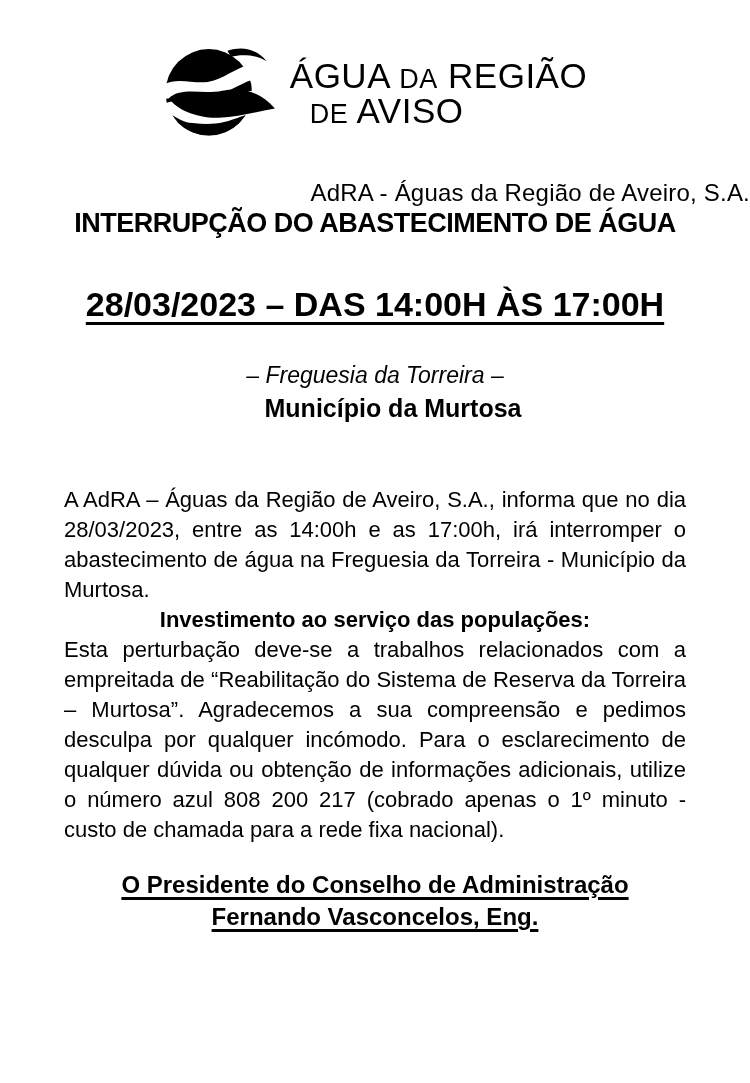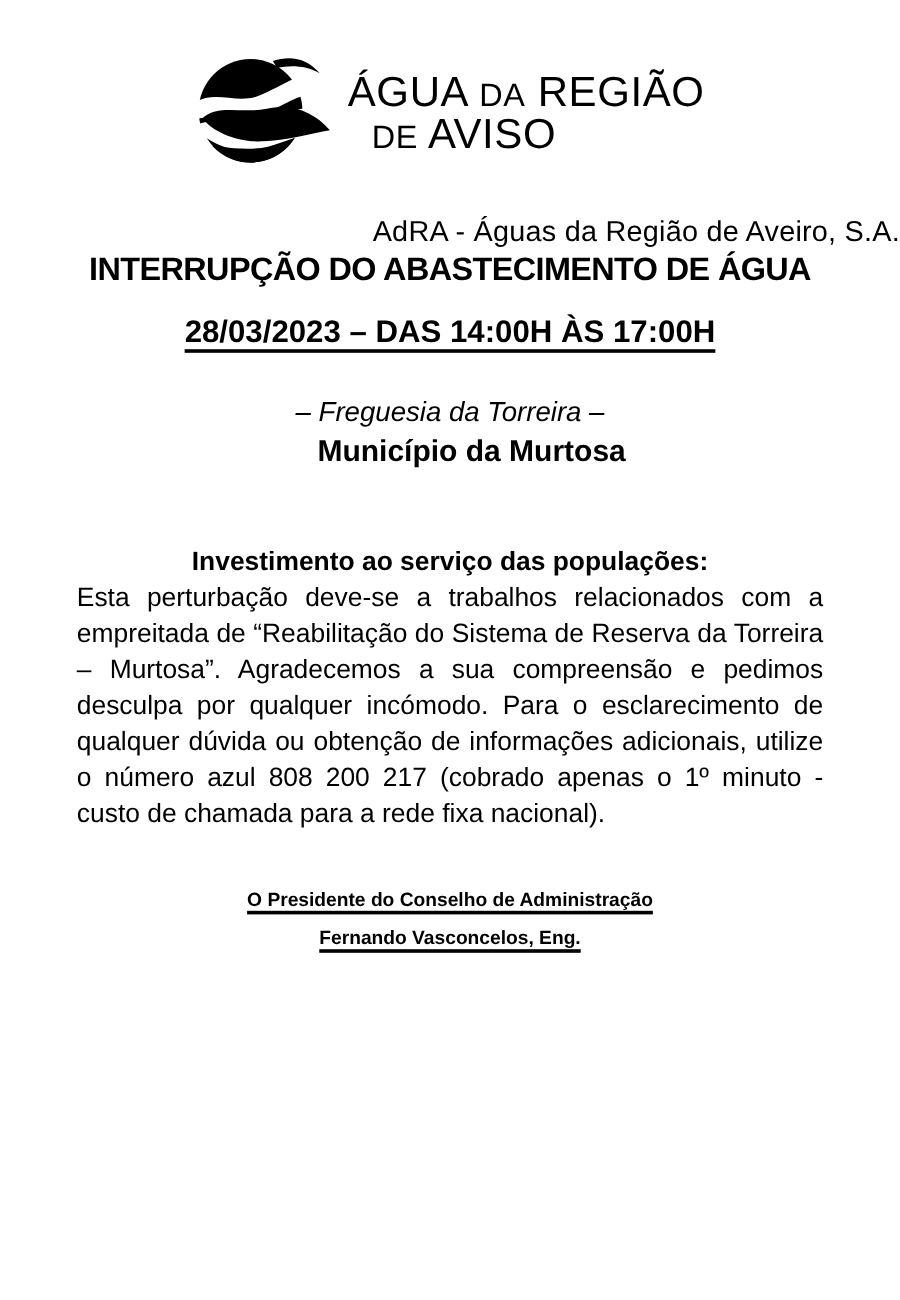--- a/index.html
+++ b/index.html
@@ -31,22 +31,22 @@
   }
   .title1 {
     text-align:center; margin-top:34px;
     font-size:28px; font-weight:bold;
   }
   .title2 {
     text-align:center; margin-top:1px;
     font-size:27px; font-weight:bold; letter-spacing:-0.5px;
   }
   .date-line {
-    text-align:center; margin-top:21px;
-    font-size:26px; font-weight:bold;
+    text-align:center; margin-top:46px;
+    font-size:34px; font-weight:bold;
     text-decoration:underline;
     text-decoration-thickness:3px;
     text-underline-offset:6px;
   }
   .parish {
     text-align:center; margin-top:38px;
     font-size:23px; font-style:italic;
   }
   .municipality {
     text-align:center; margin-top:5px;
@@ -57,22 +57,22 @@
   .body-text {
     margin:62px 64px 0 64px;
     font-size:22px; line-height:30px;
     text-align:justify;
   }
   .body-text p { margin:0; }
   .emphasis { font-weight:bold; text-align:center; }
 
   
   .footer {
-    margin-top:42px; text-align:center;
-    font-size:16px; font-weight:bold; line-height:32px;
+    margin-top:24px; text-align:center;
+    font-size:24px; font-weight:bold; line-height:32px;
   }
   .footer .sig {
     display:inline-block;
     text-decoration:underline;
     text-decoration-thickness:2.5px;
     text-underline-offset:4px;
   }
 </style>
 </head>
 <body>
@@ -99,20 +99,21 @@
   <div class="company">AdRA - Águas da Região de Aveiro, S.A.</div>
 
   <div class="title2">INTERRUPÇÃO DO ABASTECIMENTO DE ÁGUA</div>
 
   <div class="date-line">28/03/2023 – DAS 14:00H ÀS 17:00H</div>
 
   <div class="parish">– Freguesia da Torreira –</div>
   <div class="municipality">Município da Murtosa</div>
 
   <div class="body-text">
+    <p>A AdRA – Águas da Região de Aveiro, S.A., informa que no dia 28/03/2023, entre as 14:00h e as 17:00h, irá interromper o abastecimento de água na Freguesia da Torreira - Município da Murtosa.</p>
     <p class="emphasis">Investimento ao serviço das populações:</p>
     <p>Esta perturbação deve-se a trabalhos relacionados com a empreitada de “Reabilitação do Sistema de Reserva da Torreira – Murtosa”. Agradecemos a sua compreensão e pedimos desculpa por qualquer incómodo. Para o esclarecimento de qualquer dúvida ou obtenção de informações adicionais, utilize o número azul 808 200 217 (cobrado apenas o 1º minuto - custo de chamada para a rede fixa nacional).</p>
   </div>
 
   <div class="footer">
     <div><span class="sig">O Presidente do Conselho de Administração</span></div>
     <div><span class="sig">Fernando Vasconcelos, Eng.</span></div>
   </div>
 
 </div>

